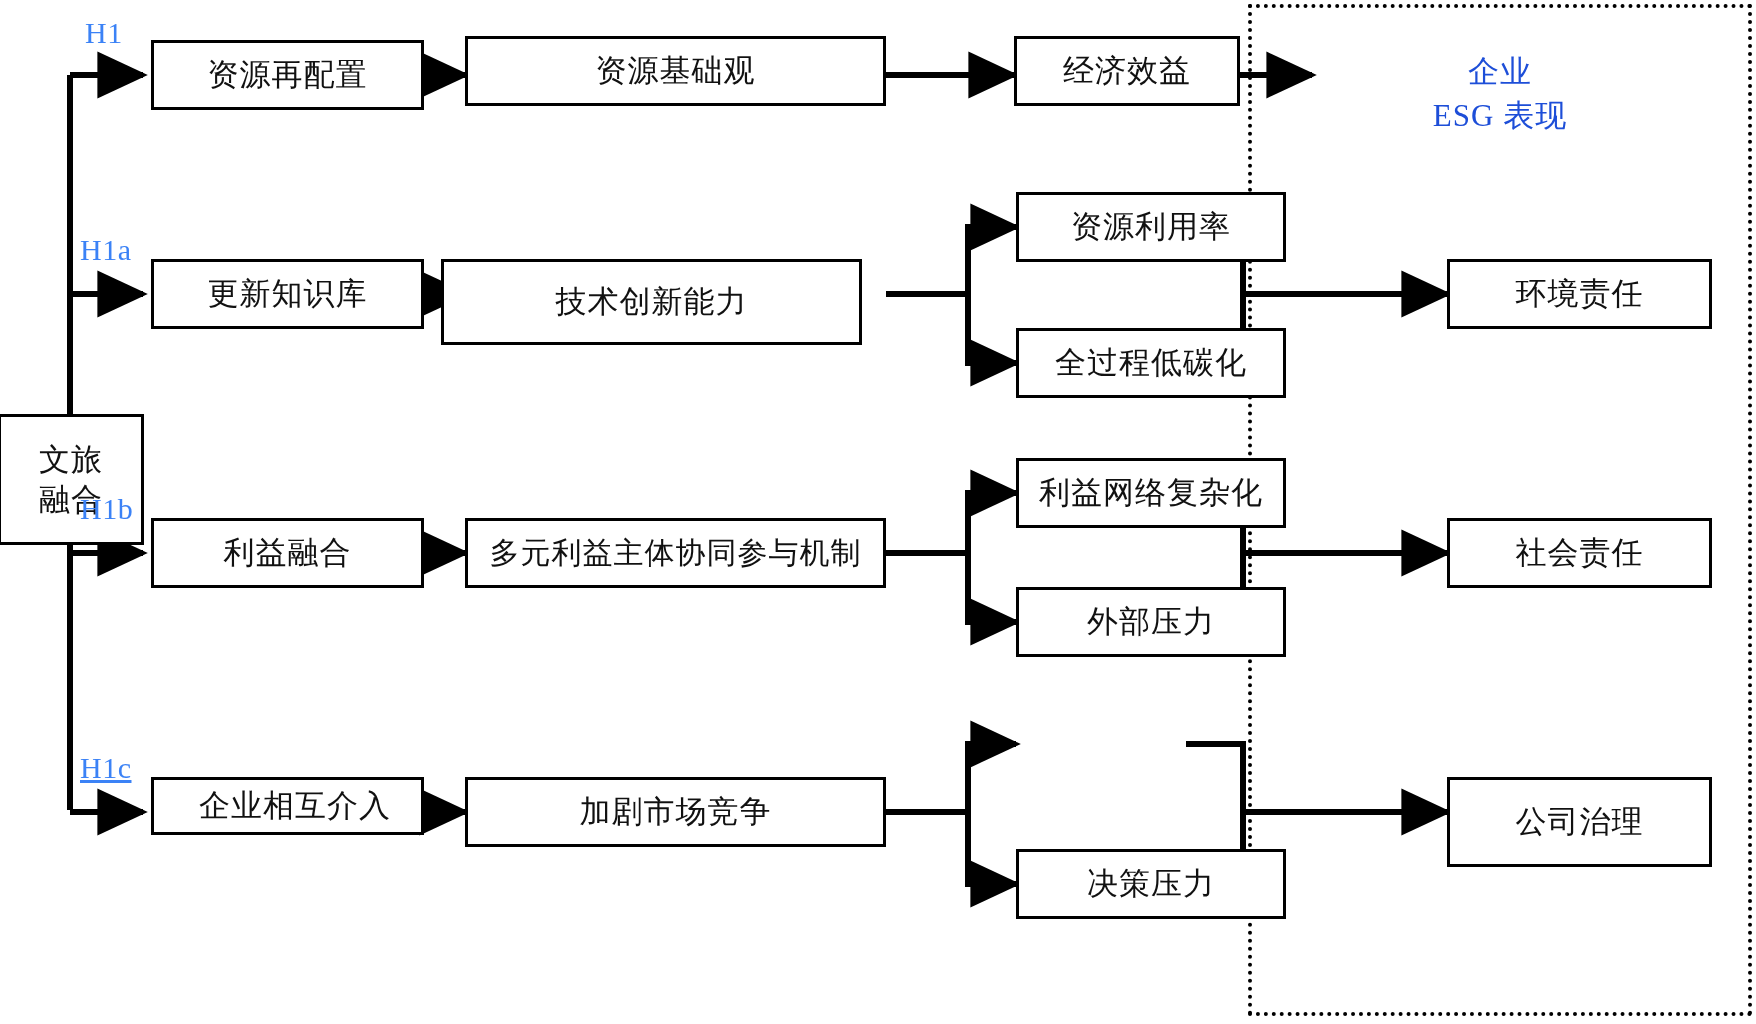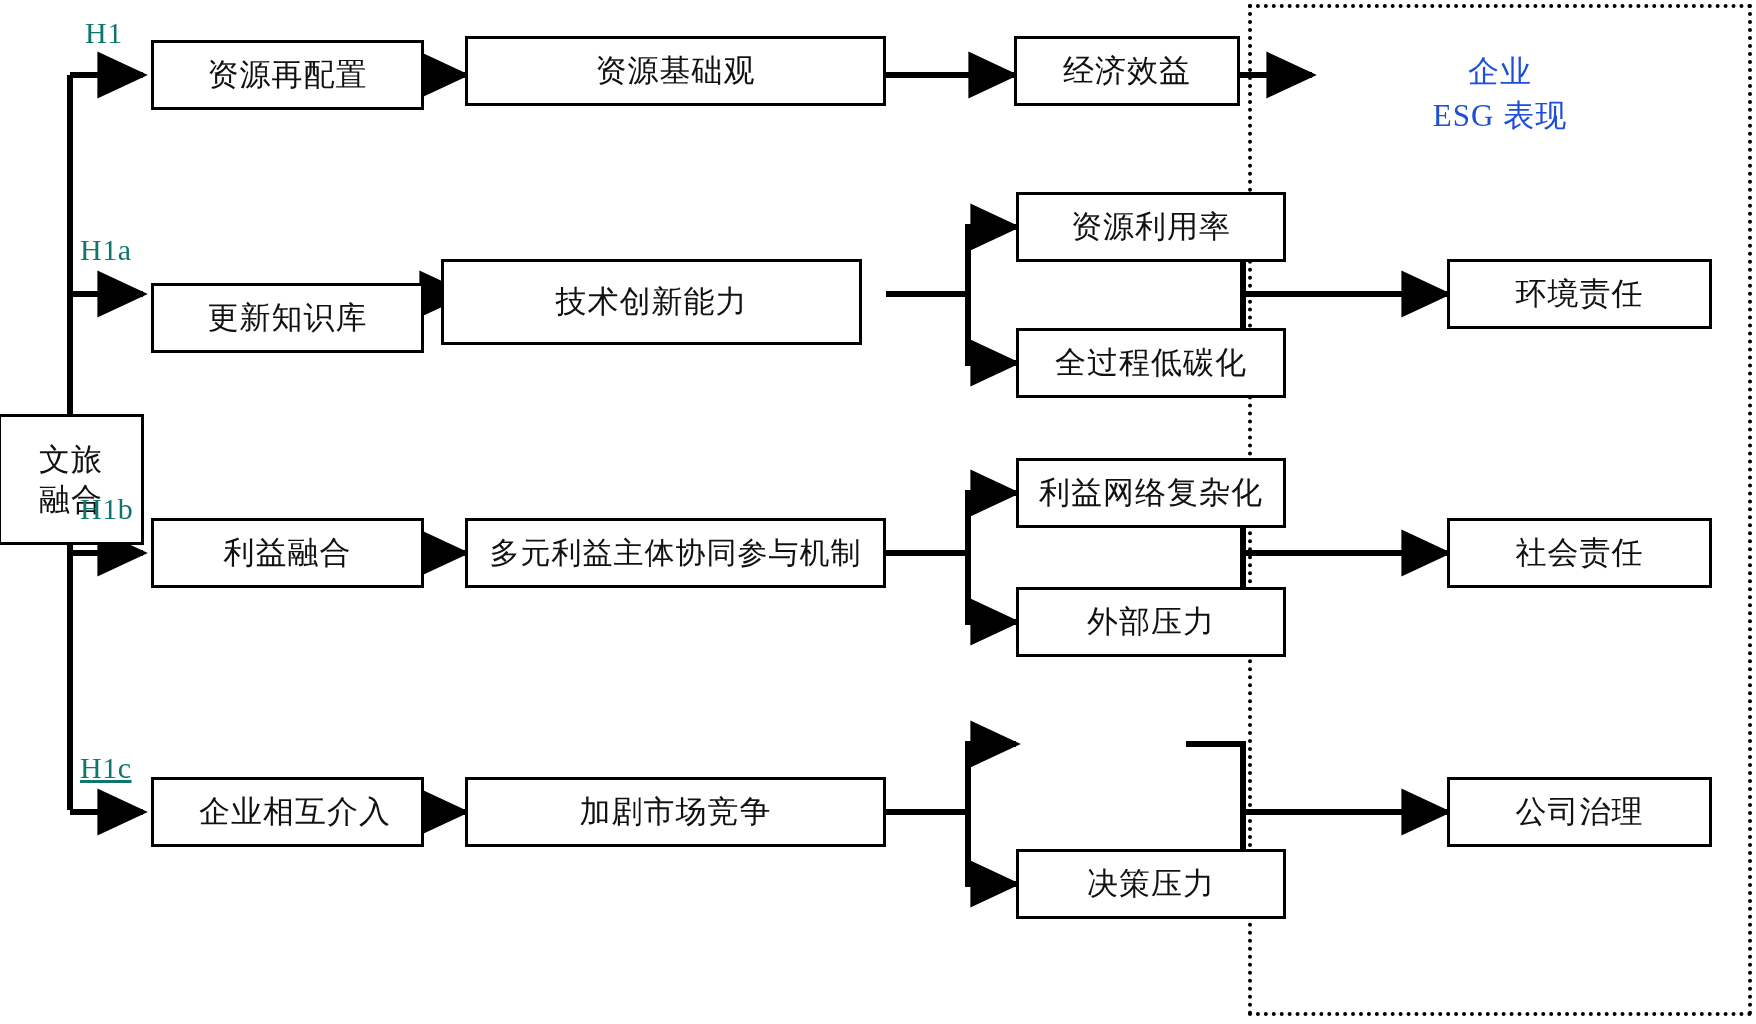--- a/index.html
+++ b/index.html
@@ -35,21 +35,21 @@
     color: #111111;
     font-size: 31px;
     line-height: 1.28;
     letter-spacing: 1px;
     white-space: pre-line;
   }
   .node.small-text { font-size: 30px; }
   .hyp-label {
     position: absolute;
     font-size: 30px;
-    color: #0f766e;
+    color: #3b82f6;
     font-family: "Liberation Serif", "DejaVu Serif", serif;
     letter-spacing: 0.5px;
     white-space: nowrap;
   }
   .esg-region {
     position: absolute;
     box-sizing: border-box;
     border: 4px dotted #000000;
     background: transparent;
   }
@@ -126,30 +126,30 @@
 
   <div class="hyp-label" style="left:85px; top:16px;">H1</div>
   <div class="hyp-label" style="left:80px; top:233px;">H1a</div>
   <div class="hyp-label" style="left:80px; top:492px;">H1b</div>
   <div class="hyp-label" style="left:80px; top:751px;text-decoration:underline;">H1c</div>
 
   <div class="node" style="left:151px; top:40px; width:273px; height:70px;">资源再配置</div>
   <div class="node" style="left:465px; top:36px; width:421px; height:70px;">资源基础观</div>
   <div class="node" style="left:1014px; top:36px; width:226px; height:70px;">经济效益</div>
 
-  <div class="node" style="left:151px; top:259px; width:273px; height:70px;margin-top:24px;">更新知识库</div>
+  <div class="node" style="left:151px; top:259px; width:273px; height:70px;">更新知识库</div>
   <div class="node" style="left:441px; top:259px; width:421px; height:86px;">技术创新能力</div>
   <div class="node" style="left:1016px; top:192px; width:270px; height:70px;">资源利用率</div>
   <div class="node" style="left:1016px; top:328px; width:270px; height:70px;">全过程低碳化</div>
   <div class="node" style="left:1447px; top:259px; width:265px; height:70px;">环境责任</div>
 
   <div class="node" style="left:151px; top:518px; width:273px; height:70px;">利益融合</div>
   <div class="node small-text" style="left:465px; top:518px; width:421px; height:70px;">多元利益主体协同参与机制</div>
   <div class="node" style="left:1016px; top:458px; width:270px; height:70px;">利益网络复杂化</div>
   <div class="node" style="left:1016px; top:587px; width:270px; height:70px;">外部压力</div>
   <div class="node" style="left:1447px; top:518px; width:265px; height:70px;">社会责任</div>
 
-  <div class="node" style="left:151px; top:777px; width:273px; height:70px;padding-left:15px;">企业相互介入</div>
+  <div class="node" style="left:151px; top:777px; width:273px; height:58px;padding-left:15px;">企业相互介入</div>
   <div class="node" style="left:465px; top:777px; width:421px; height:70px;">加剧市场竞争</div>
   <div class="node" style="left:1016px; top:849px; width:270px; height:70px;">决策压力</div>
-  <div class="node" style="left:1447px; top:777px; width:265px; height:70px;">公司治理</div>
+  <div class="node" style="left:1447px; top:777px; width:265px; height:90px;">公司治理</div>
 
 </div>
 
 </body></html>

